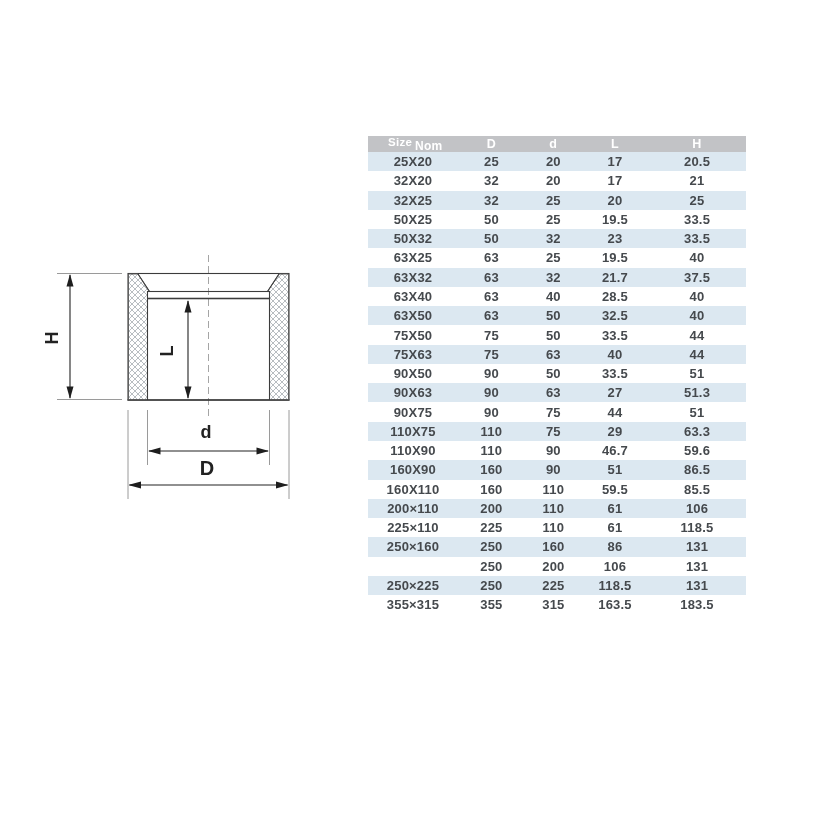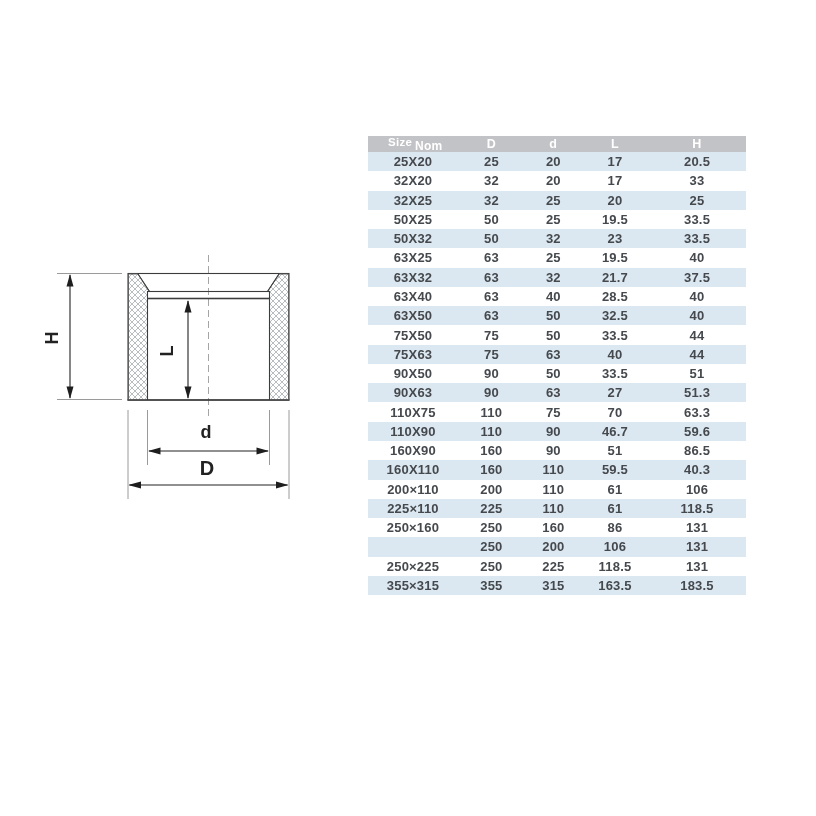--- a/index.html
+++ b/index.html
@@ -155,21 +155,21 @@
           <td>25</td>
           <td>20</td>
           <td>17</td>
           <td>20.5</td>
         </tr>
         <tr>
           <td>32X20</td>
           <td>32</td>
           <td>20</td>
           <td>17</td>
-          <td>33</td>
+          <td>21</td>
         </tr>
         <tr>
           <td>32X25</td>
           <td>32</td>
           <td>25</td>
           <td>20</td>
           <td>25</td>
         </tr>
         <tr>
           <td>50X25</td>
@@ -235,24 +235,31 @@
           <td>51</td>
         </tr>
         <tr>
           <td>90X63</td>
           <td>90</td>
           <td>63</td>
           <td>27</td>
           <td>51.3</td>
         </tr>
         <tr>
+          <td>90X75</td>
+          <td>90</td>
+          <td>75</td>
+          <td>44</td>
+          <td>51</td>
+        </tr>
+        <tr>
           <td>110X75</td>
           <td>110</td>
           <td>75</td>
-          <td>70</td>
+          <td>29</td>
           <td>63.3</td>
         </tr>
         <tr>
           <td>110X90</td>
           <td>110</td>
           <td>90</td>
           <td>46.7</td>
           <td>59.6</td>
         </tr>
         <tr>
@@ -260,21 +267,21 @@
           <td>160</td>
           <td>90</td>
           <td>51</td>
           <td>86.5</td>
         </tr>
         <tr>
           <td>160X110</td>
           <td>160</td>
           <td>110</td>
           <td>59.5</td>
-          <td>40.3</td>
+          <td>85.5</td>
         </tr>
         <tr>
           <td>200×110</td>
           <td>200</td>
           <td>110</td>
           <td>61</td>
           <td>106</td>
         </tr>
         <tr>
           <td>225×110</td>

